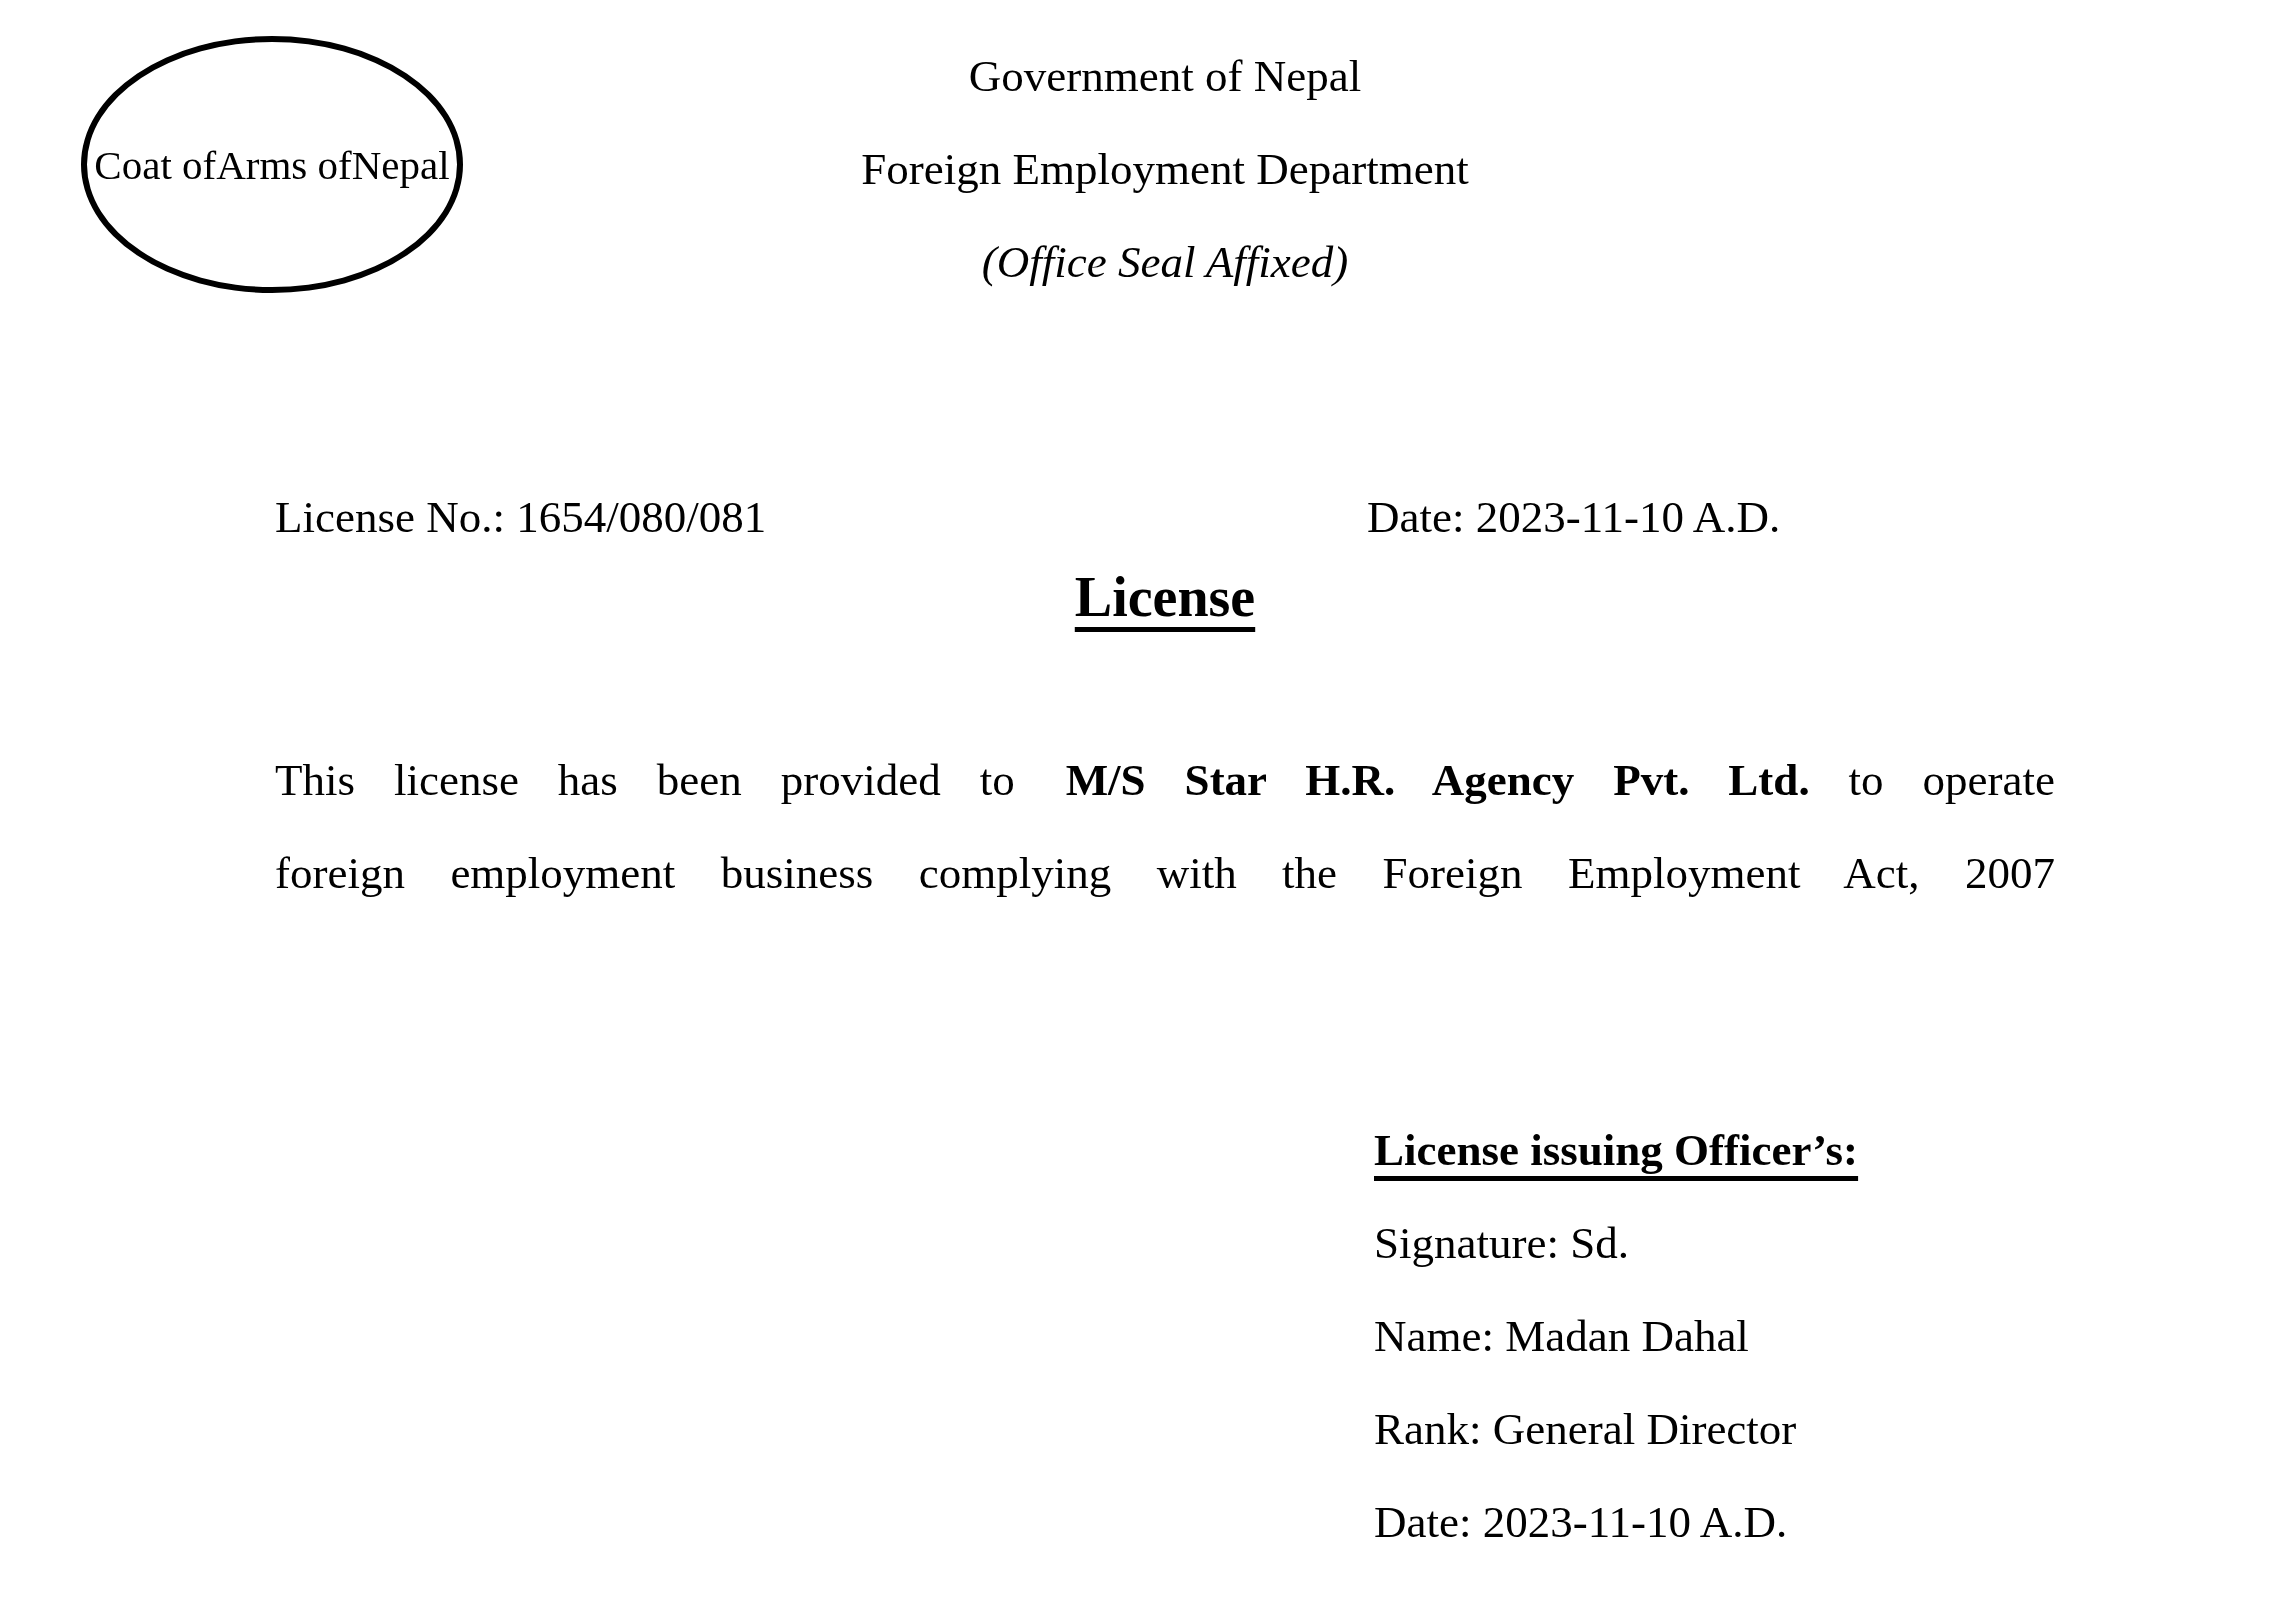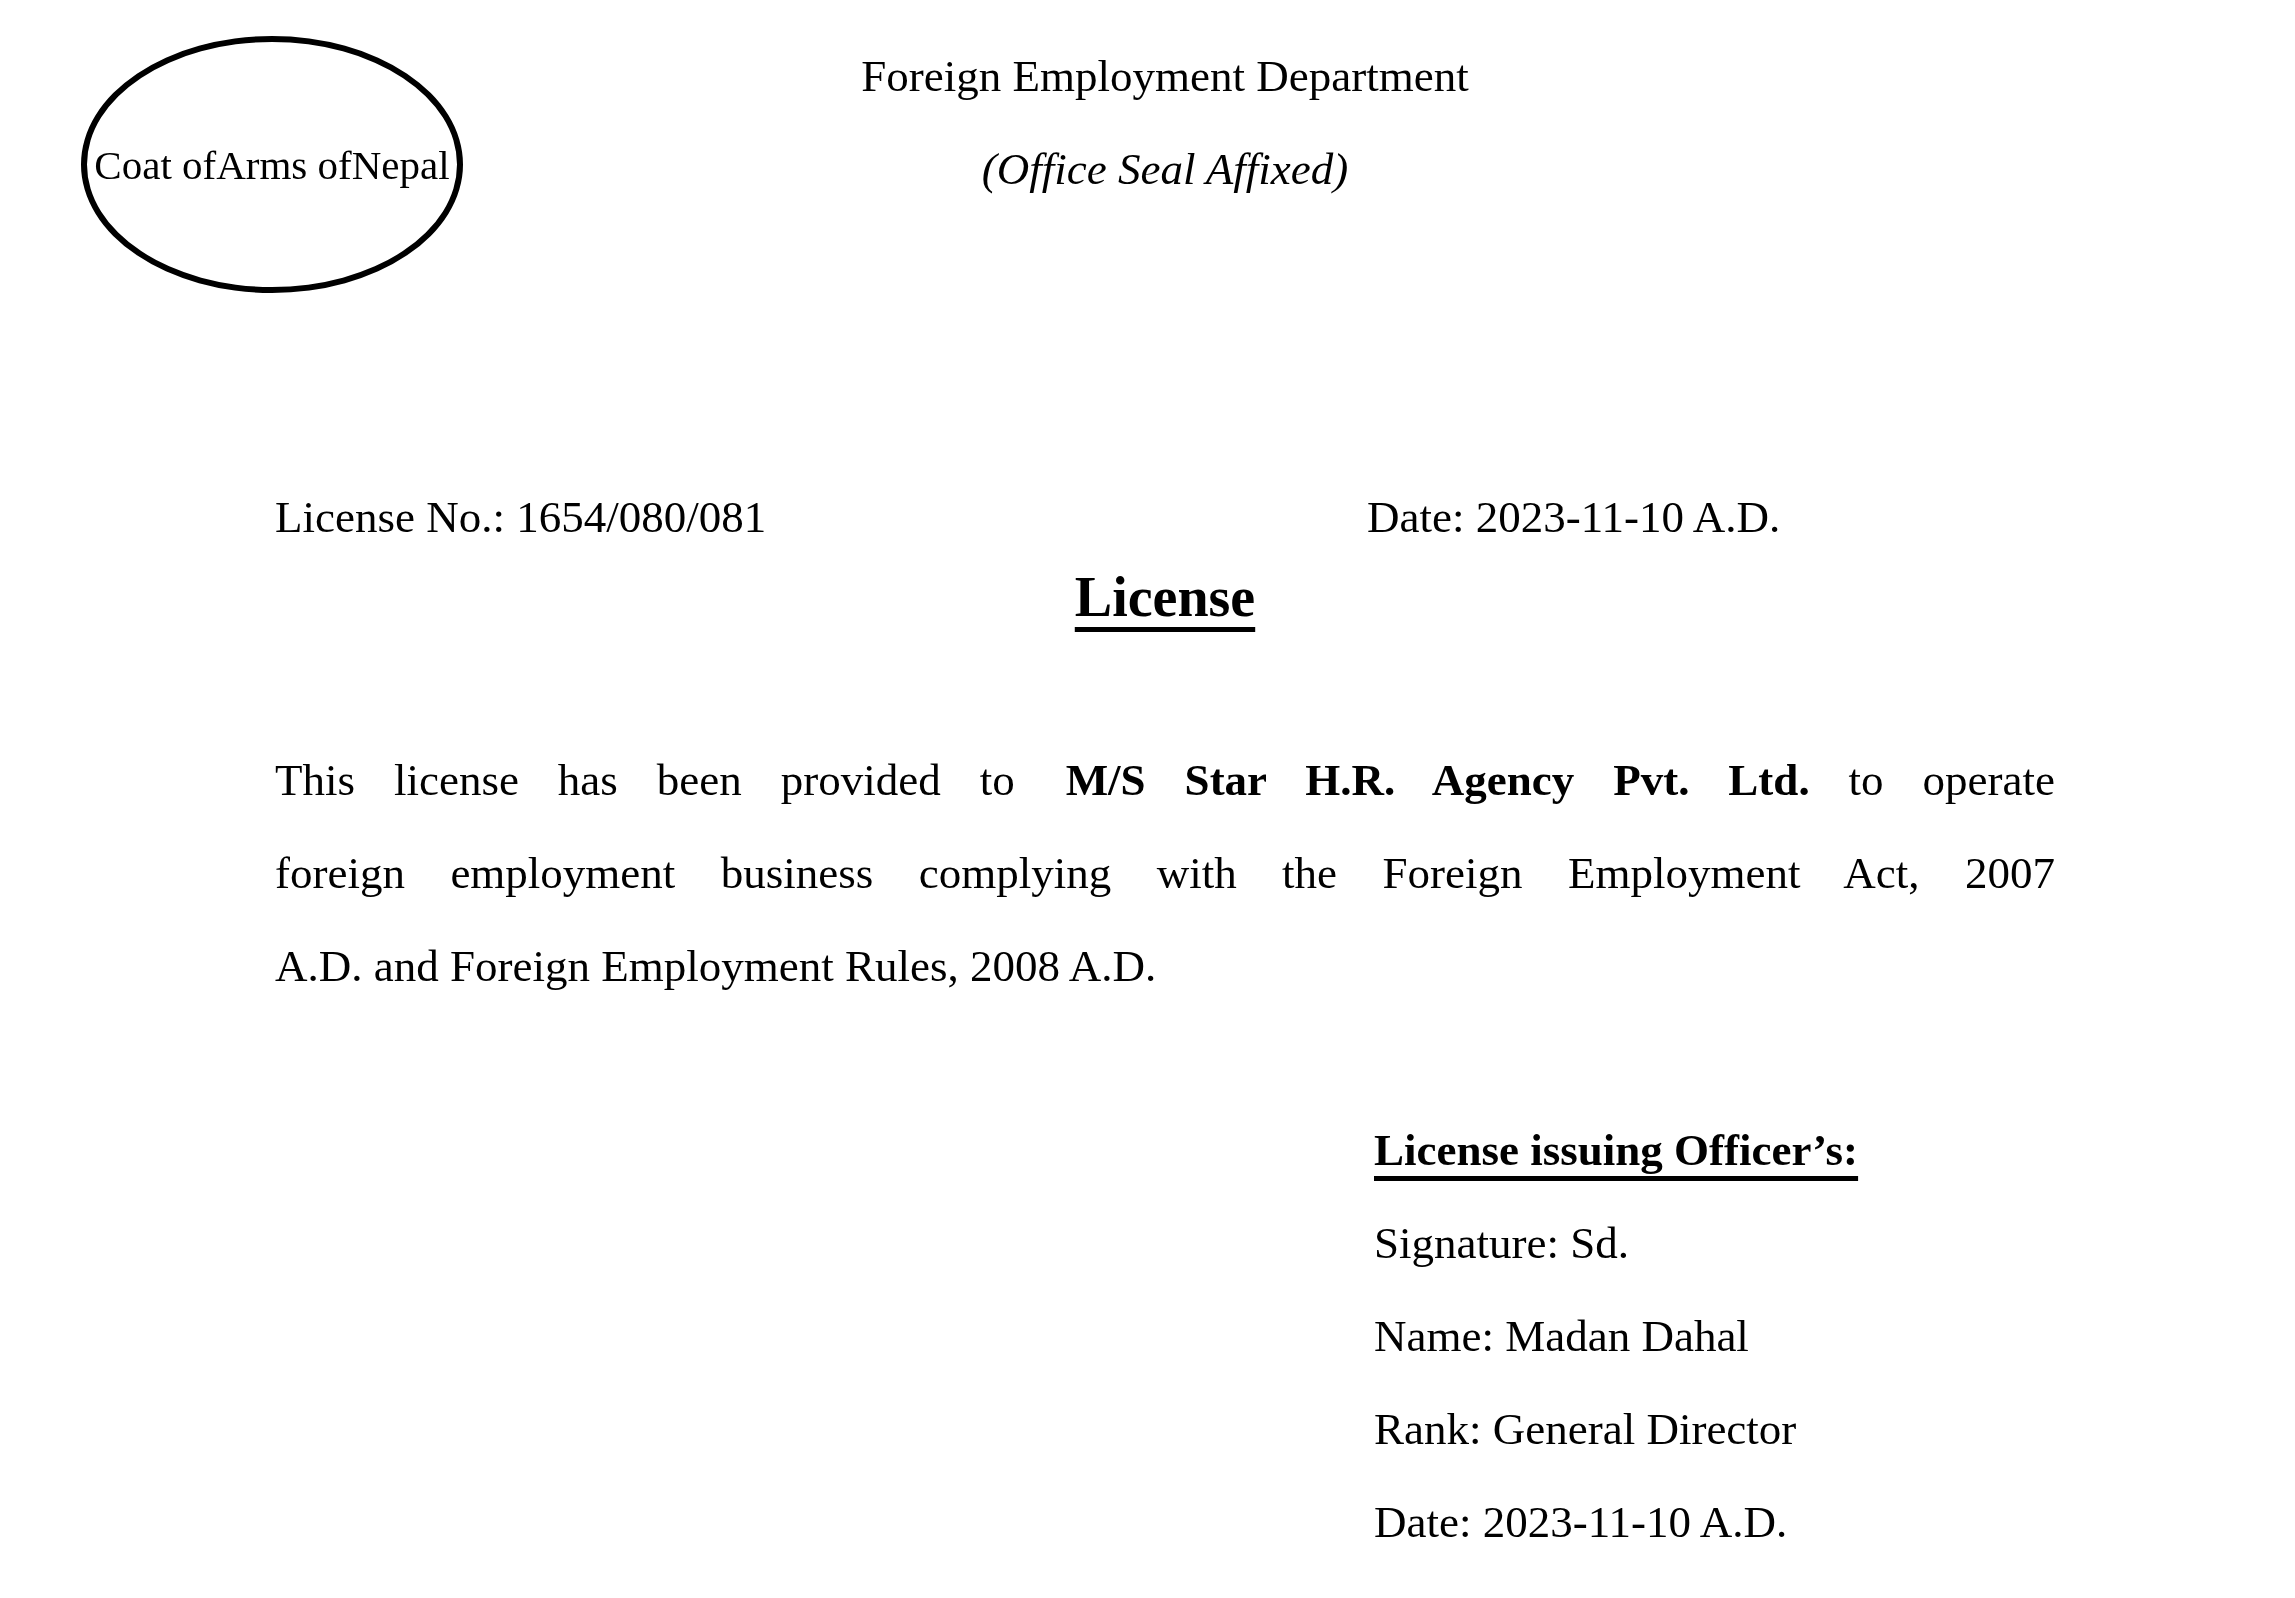--- a/index.html
+++ b/index.html
@@ -105,35 +105,35 @@
 
 <div class="page">
 
   <div class="coat-ellipse">
     <div>Coat of</div>
     <div>Arms of</div>
     <div>Nepal</div>
   </div>
 
   <div class="header-block">
+    <div>Government of Nepal</div>
     <div>Foreign Employment Department</div>
     <div class="seal-note">(Office Seal Affixed)</div>
   </div>
 
   <div class="meta-row">
     <span class="meta-license-no">License No.: 1654/080/081</span>
     <span class="meta-date">Date: 2023-11-10 A.D.</span>
   </div>
 
   <div class="doc-title"><span class="underline">License</span></div>
 
   <div class="body-para">
     <div class="body-line justified"><span>This license has been provided to </span><span class="bold">M/S Star H.R. Agency Pvt. Ltd.</span><span> to operate</span></div>
     <div class="body-line justified">foreign employment business complying with the Foreign Employment Act, 2007</div>
-    <div class="body-line">A.D. and Foreign Employment Rules, 2008 A.D.</div>
   </div>
 
   <div class="officer-block">
     <div class="officer-heading"><span class="underline">License issuing Officer’s:</span></div>
     <div>Signature: Sd.</div>
     <div>Name: Madan Dahal</div>
     <div>Rank: General Director</div>
     <div>Date: 2023-11-10 A.D.</div>
   </div>
 

